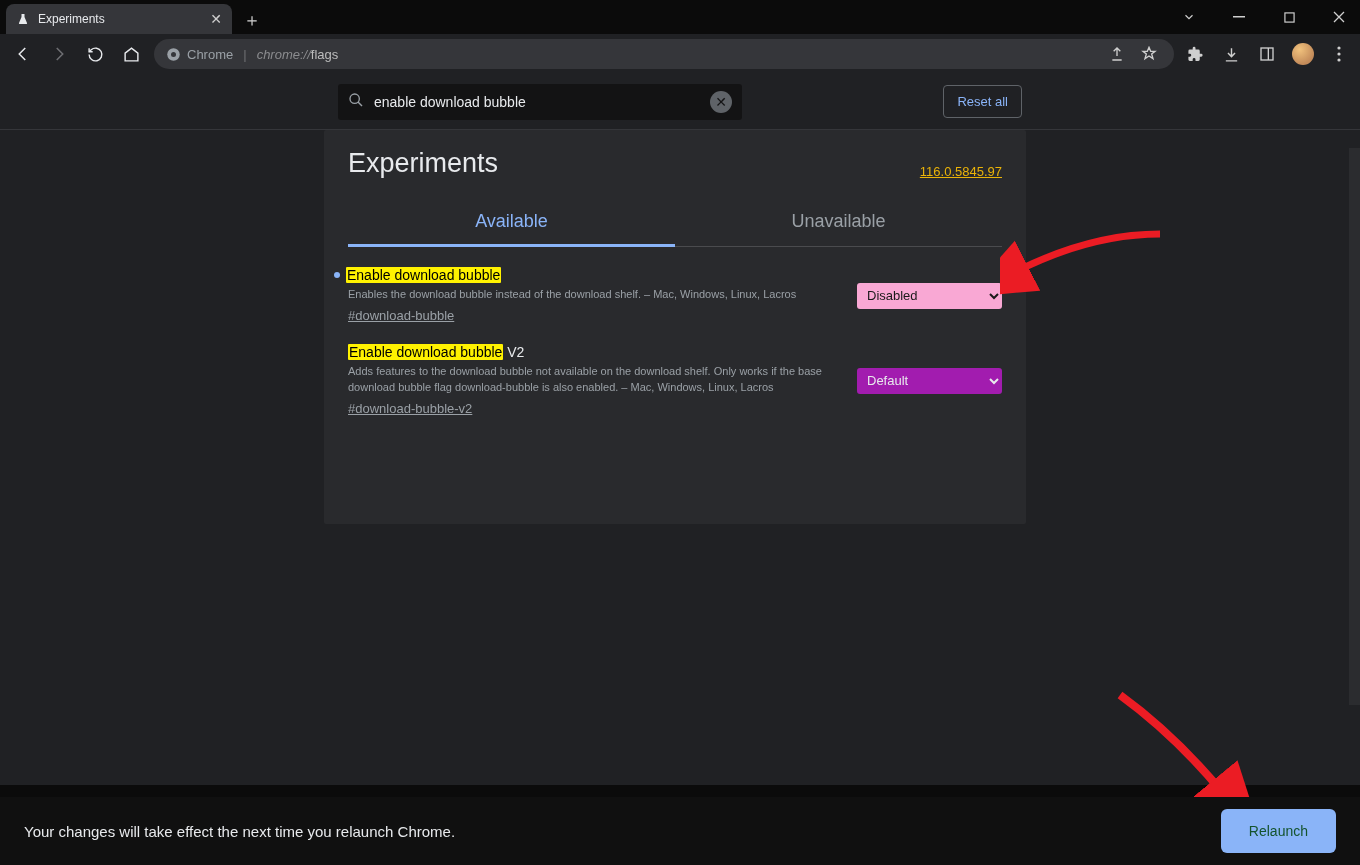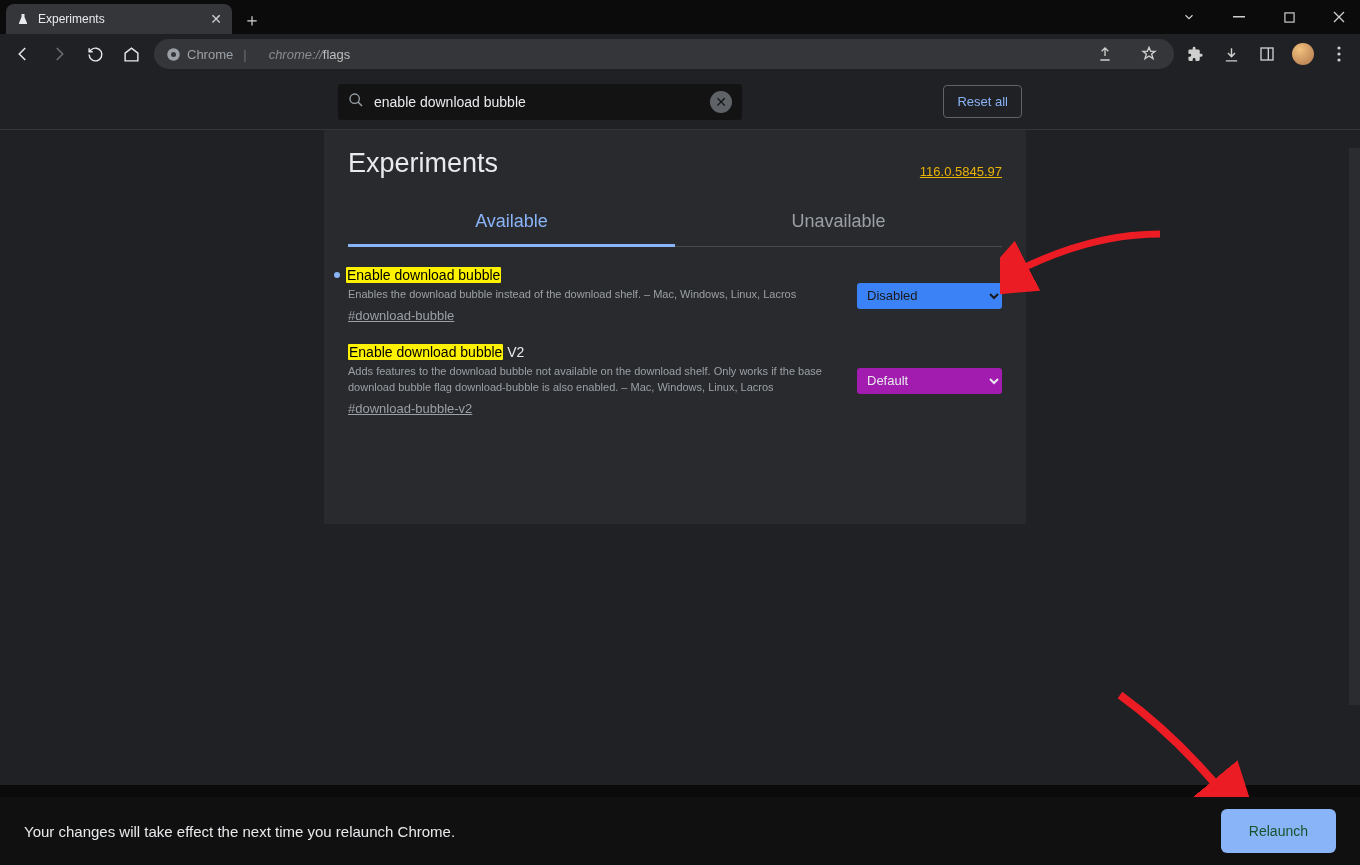--- a/index.html
+++ b/index.html
@@ -66,21 +66,21 @@
   }
   .nav-btn { width:26px; height:26px; display:flex; align-items:center; justify-content:center; color:#cfcfcf; cursor:pointer;}
   .omnibox {
     flex: 1;
     background: #35363a;
     height: 30px;
     border-radius: 15px;
     display: flex;
     align-items: center;
     padding: 0 12px;
-    gap: 18px;
+    gap: 6px;
     min-width:0;
   }
   .site-chip {
     display:flex; align-items:center; gap:6px;
     font-size: 13px;
     color:#9aa0a6;
   }
   .site-chip .sep { color:#6e6f73; margin: 0 4px; }
   .url-text { font-size:13px; color:#bdbdbd;}
   .url-text .dim { color:#8b8c8f;font-style:italic; }
@@ -200,21 +200,21 @@
   .flag-item .right{width:145px; display:flex; align-items:center;}
   .flag-name{font-size:14px;color:#e8eaed;}
   .hl{background:#fff200;color:#000;padding:0 1px;border-radius:1px;}
   .flag-desc{font-size:11px;color:#9aa0a6;margin-top:4px;line-height:1.4;}
   .flag-anchor{font-size:13px;color:#9aa0a6;margin-top:6px;text-decoration:underline;cursor:pointer;display:inline-block;}
   .bullet::before{content:"";display:inline-block;width:6px;height:6px;border-radius:50%;background:#8ab4f8;margin:0 6px 2px -14px;}
 
   select.flag-select{
     width:145px;height:26px;border-radius:3px;font-size:13px;padding:0 6px;
   }
-  select.changed{ background:#3b82f6;color:#1a1a1a;border:none;}
+  select.changed{ background:#f9a8d4;color:#1a1a1a;border:none;}
   select.default{ background:#a21caf;color:#e8eaed;border:none;}
 
   
   .footer{
     position:absolute;
     left:0;right:0;bottom:0;
     height:68px;
     background:#101010;
     border-top:0px solid #3c3d40;
     display:flex;

